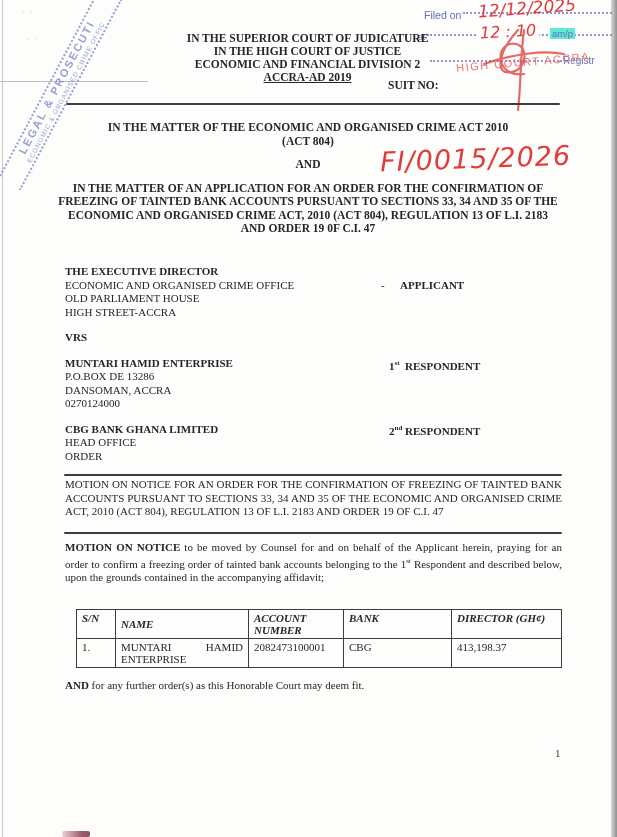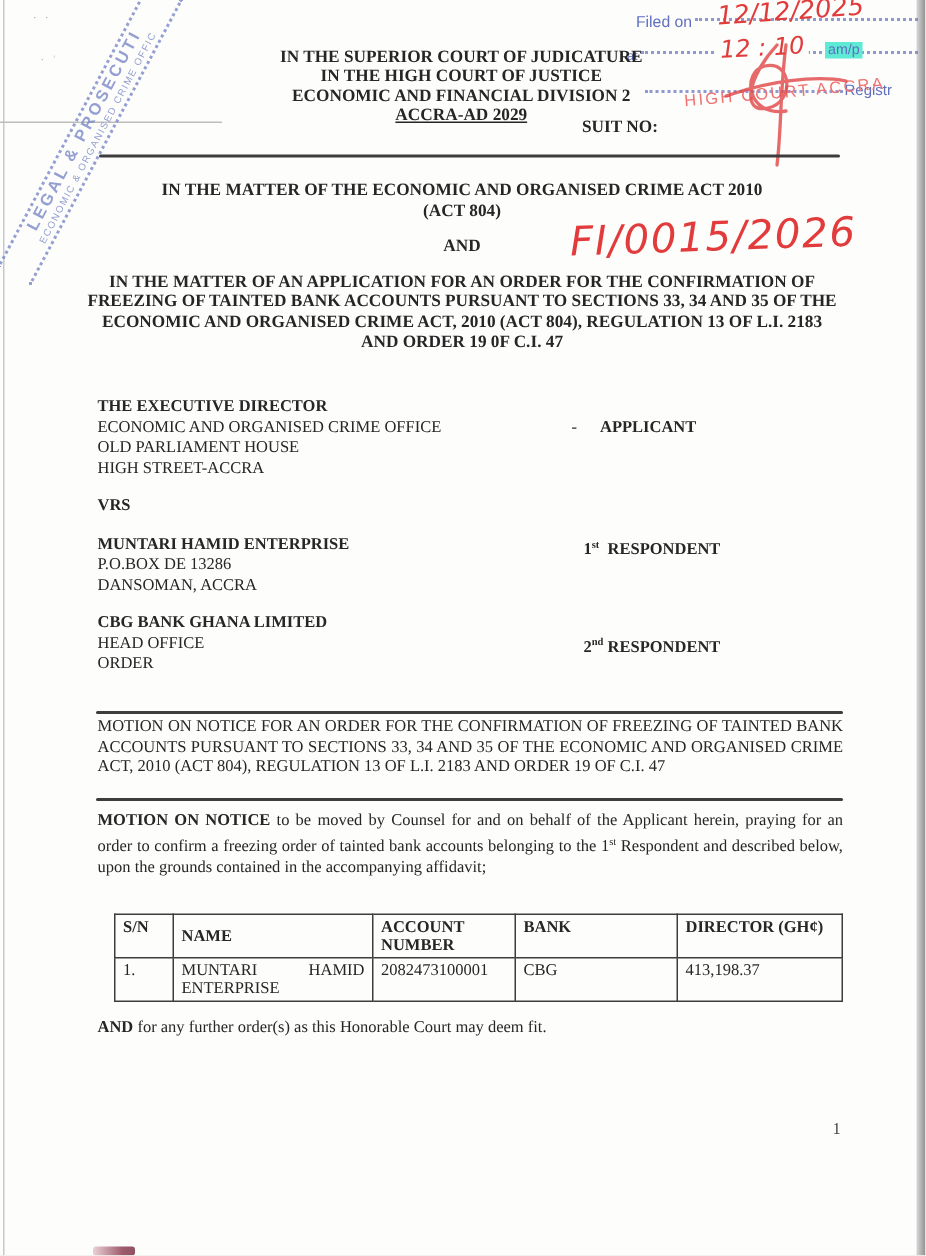--- a/index.html
+++ b/index.html
@@ -52,21 +52,21 @@
 
   .motion-heading{position:absolute;left:65px;top:478px;width:497px;
     font-weight:normal;font-size:11px;line-height:13.6px;text-align:justify;}
   .motion-body{position:absolute;left:65px;top:541px;width:497px;
     font-size:11px;line-height:13.8px;text-align:justify;}
   .motion-body sup{font-size:7px;}
 
   table.accounts{position:absolute;left:76px;top:609px;width:485px;border-collapse:collapse;
     font-size:11px;table-layout:fixed;}
   table.accounts th,table.accounts td{border:1.5px solid #3d3d3d;padding:2px 5px;vertical-align:top;text-align:left;}
-  table.accounts th{font-weight:bold;}
+  table.accounts th{font-weight:bold;font-style:italic;}
   .name-justify{display:flex;justify-content:space-between;}
   td.c-sn{text-align:right;}
 
   .closing{position:absolute;left:65px;top:679px;width:497px;font-size:11px;}
   .b{font-weight:bold;}
   .page-num{position:absolute;left:555px;top:747px;font-size:11px;color:#444;}
 </style>
 </head>
 <body>
 
@@ -106,21 +106,21 @@
       <path d="M56,6 C52,36 53,62 50,86"></path>
     </g>
   </svg>
 
   <span class="handw" style="left:380px;top:143px;font-size:27px;color:#e23b3b;letter-spacing:1px;transform:rotate(-2deg);">FI/0015/2026</span>
 
   <div class="center-bold header-block">
     <div>IN THE SUPERIOR COURT OF JUDICATURE</div>
     <div>IN THE HIGH COURT OF JUSTICE</div>
     <div>ECONOMIC AND FINANCIAL DIVISION 2</div>
-    <div class="u">ACCRA-AD 2029</div>
+    <div class="u">ACCRA-AD 2019</div>
   </div>
   <div class="suit-no">SUIT NO:</div>
 
   <div class="rule" style="left:66px;top:103px;width:494px;"></div>
 
   <div class="center-bold matter-block">
     <div>IN THE MATTER OF THE ECONOMIC AND ORGANISED CRIME ACT 2010</div>
     <div>(ACT 804)</div>
     <div class="and">AND</div>
     <div>IN THE MATTER OF AN APPLICATION FOR AN ORDER FOR THE CONFIRMATION OF FREEZING OF TAINTED BANK ACCOUNTS PURSUANT TO SECTIONS 33, 34 AND 35 OF THE ECONOMIC AND ORGANISED CRIME ACT, 2010 (ACT 804), REGULATION 13 OF L.I. 2183 AND ORDER 19 0F C.I. 47</div>
@@ -128,20 +128,21 @@
 
   <div class="parties">
     <div class="pname">THE EXECUTIVE DIRECTOR</div>
     <div>ECONOMIC AND ORGANISED CRIME OFFICE</div>
     <div>OLD PARLIAMENT HOUSE</div>
     <div>HIGH STREET-ACCRA</div>
     <div class="pname mt12">VRS</div>
     <div class="pname mt12">MUNTARI HAMID ENTERPRISE</div>
     <div>P.O.BOX DE 13286</div>
     <div>DANSOMAN, ACCRA</div>
+    <div>0270124000</div>
     <div class="pname mt12">CBG BANK GHANA LIMITED</div>
     <div>HEAD OFFICE</div>
     <div>ORDER</div>
 
     <div class="role" style="left:316px;top:14px;font-weight:normal;">-</div>
     <div class="role" style="left:335px;top:14px;">APPLICANT</div>
     <div class="role" style="left:324px;top:92px;"><span>1</span><sup>st</sup>&nbsp;&nbsp;<span>RESPONDENT</span></div>
     <div class="role" style="left:324px;top:157px;"><span>2</span><sup>nd</sup>&nbsp;<span>RESPONDENT</span></div>
   </div>
 

